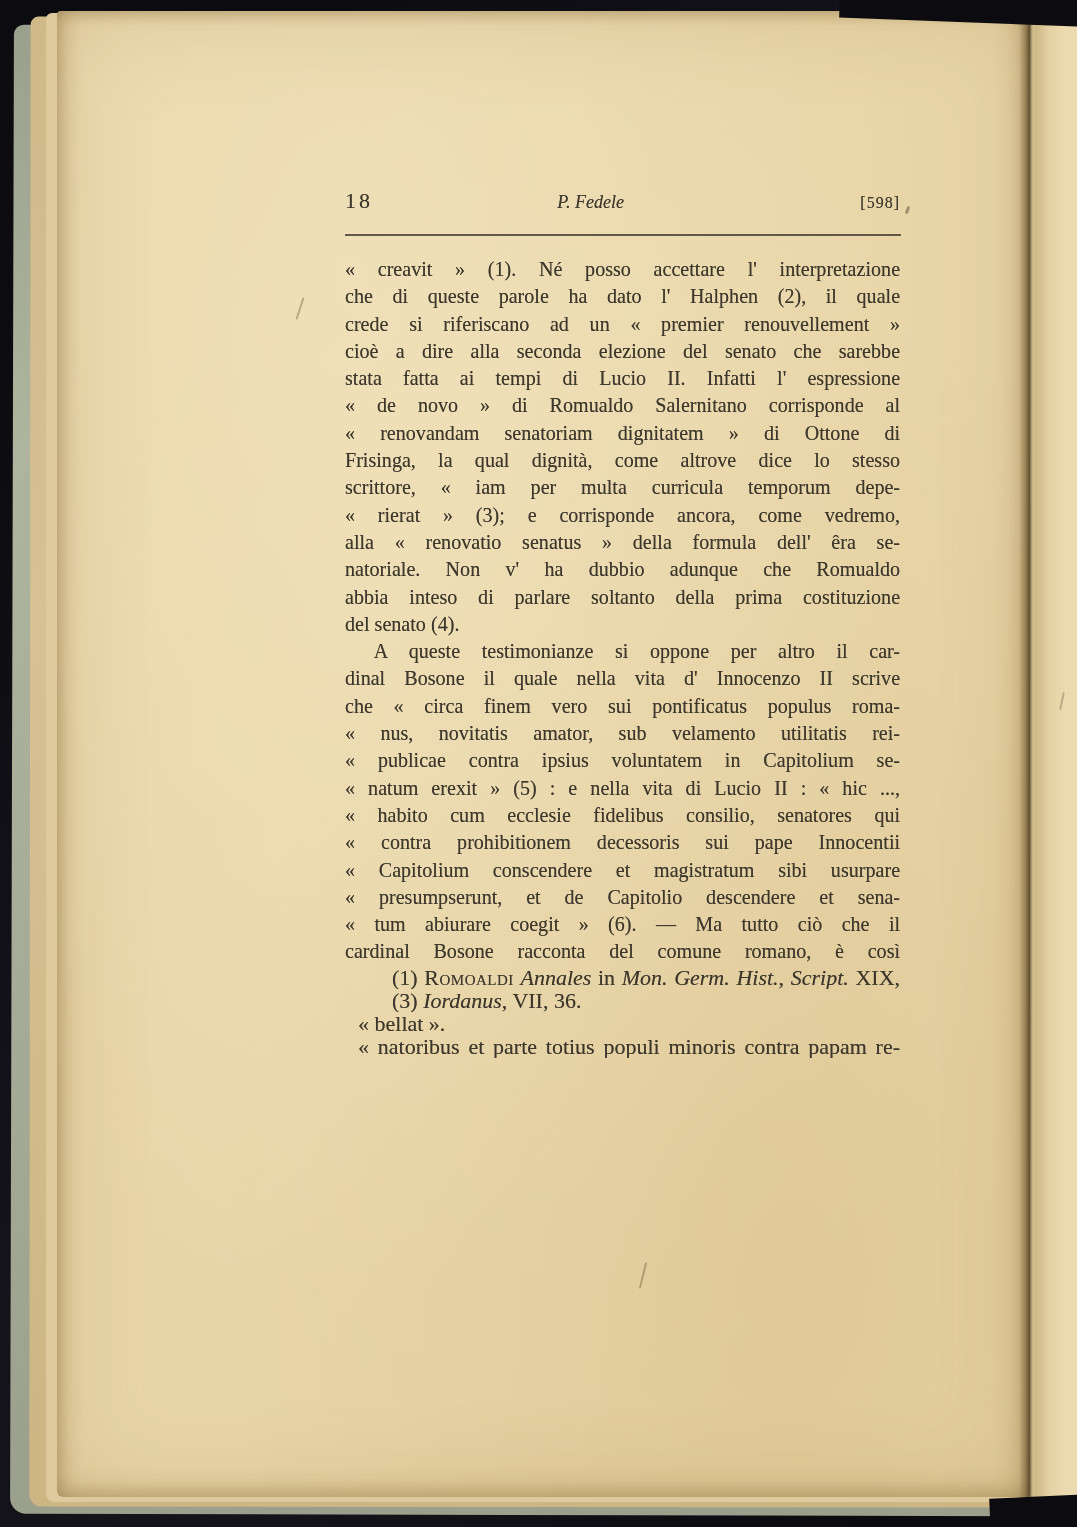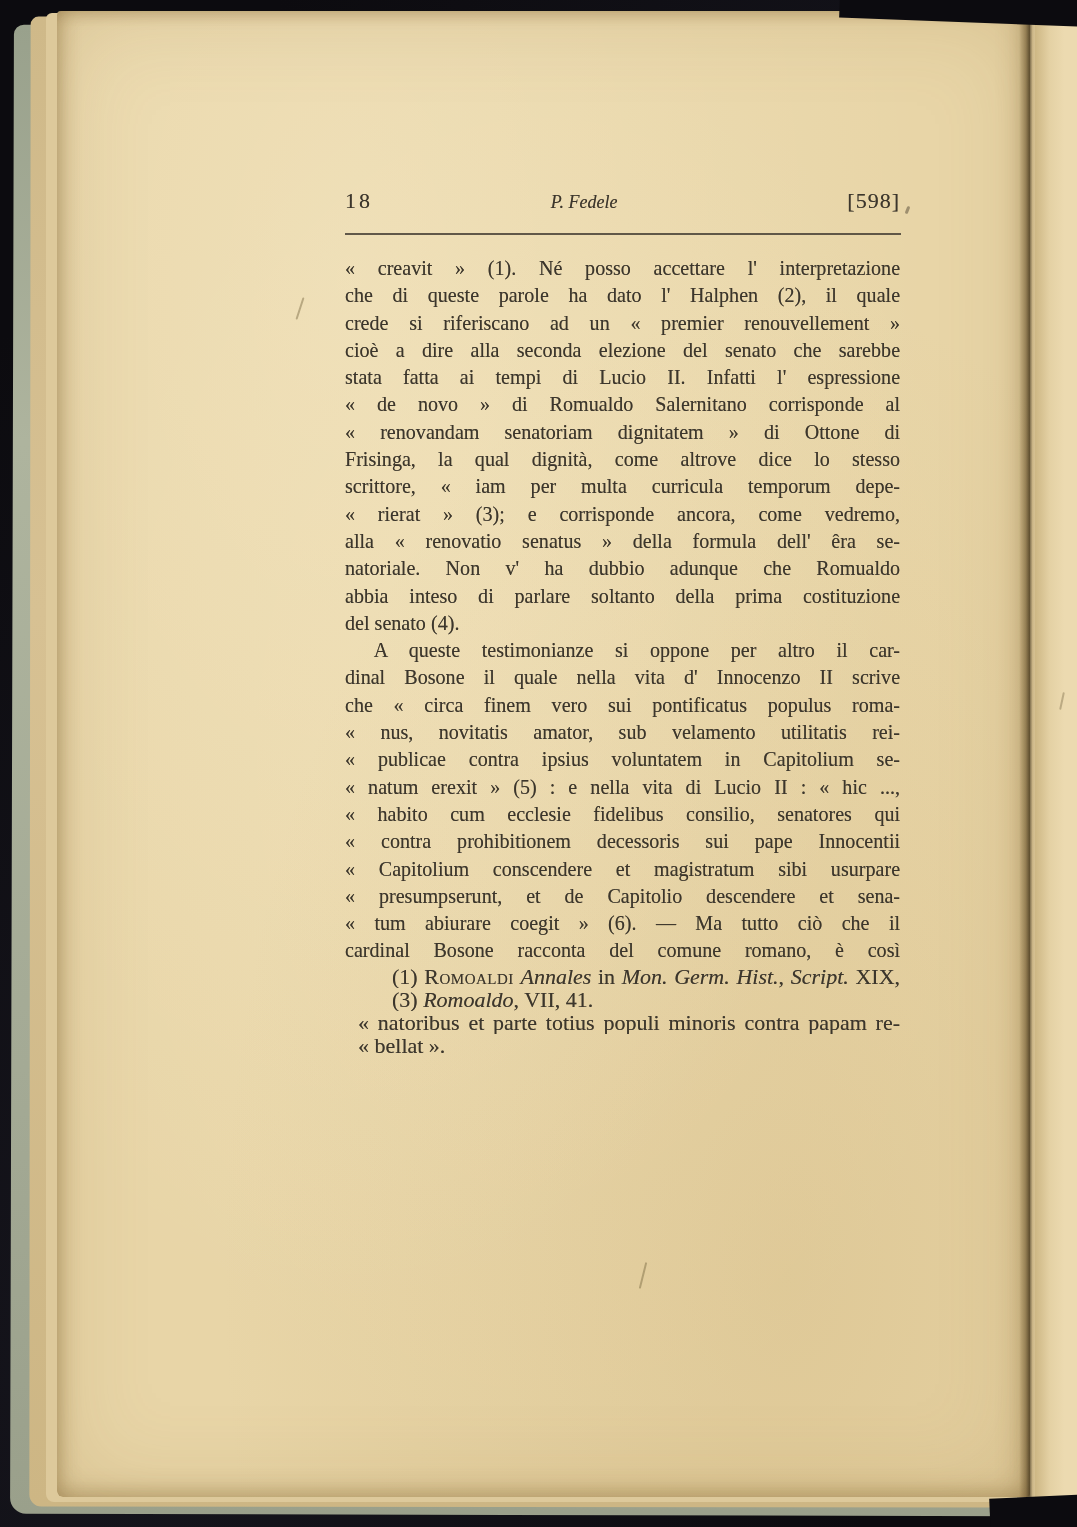--- a/index.html
+++ b/index.html
@@ -39,21 +39,21 @@
     background:#0c0b0f;transform:rotate(2.2deg);}
   .bottom-wedge{position:absolute;left:990px;top:1496px;width:120px;height:40px;
     background:#0c0b0f;transform:rotate(-2.5deg);}
   
   .text-col{position:absolute;left:345px;top:186px;width:555px;color:#3c362c;
     text-shadow:0 0 .5px rgba(60,54,44,.55);}
   .pg-header{display:flex;justify-content:space-between;align-items:baseline;
     line-height:30px;font-size:22px;}
   .pgnum{letter-spacing:3px;font-size:22px;}
   .runtitle{font-style:italic;font-size:18px;transform:translateX(-26px);}
-  .folio{font-size:22px;letter-spacing:1px;}
+  .folio{font-size:16px;letter-spacing:1px;}
   .rule{margin-top:16px;border-top:2px solid rgba(72,65,54,.85);height:0;width:556px;}
   .bodylines{margin-top:20px;width:580px;transform:scaleX(.957);
     transform-origin:left top;font-size:21px;line-height:27.3px;}
   .tline{text-align:justify;text-align-last:justify;height:27.3px;overflow:hidden;
     white-space:normal;}
   .tline.last{text-align-last:left;}
   .bodylines .ind{text-indent:30px;}
   .footnotes{margin-left:13px;width:542px;
     font-size:22px;line-height:23.2px;}
   .footnotes .tline{height:23.2px;}
@@ -111,23 +111,23 @@
         <div class="tline"><span class="n">« natum erexit » (5) : e nella vita di Lucio II : « hic ...,</span></div>
         <div class="tline"><span class="n">« habito cum ecclesie fidelibus consilio, senatores qui</span></div>
         <div class="tline"><span class="n">« contra prohibitionem decessoris sui pape Innocentii</span></div>
         <div class="tline"><span class="n">« Capitolium conscendere et magistratum sibi usurpare</span></div>
         <div class="tline"><span class="n">« presumpserunt, et de Capitolio descendere et sena-</span></div>
         <div class="tline"><span class="n">« tum abiurare coegit » (6). — Ma tutto ciò che il</span></div>
         <div class="tline"><span class="n">cardinal Bosone racconta del comune romano, è così</span></div>
       </div>
     <div class="footnotes">
         <div class="tline ind"><span class="n">(1) </span><span class="sc">Romoaldi</span><span class="n"> </span><span class="i">Annales</span><span class="n"> in </span><span class="i">Mon. Germ. Hist.</span><span class="n">, </span><span class="i">Script.</span><span class="n"> XIX, 424.</span></div>
-        <div class="tline ind last"><span class="n">(3) </span><span class="i">Romoaldo</span><span class="n">, VII, 41.</span></div>
+        <div class="tline ind last"><span class="n">(3) </span><span class="i">Iordanus</span><span class="n">, VII, 36.</span></div>
+        <div class="tline last"><span class="n">« bellat ».</span></div>
         <div class="tline"><span class="n">« natoribus et parte totius populi minoris contra papam re-</span></div>
-        <div class="tline last"><span class="n">« bellat ».</span></div>
       </div>
   </div>
 
   <div class="mark mark1"></div>
   <div class="mark mark2"></div>
   <div class="mark mark3"></div>
   <div class="mark speck"></div>
 </div>
 
 </body></html>

